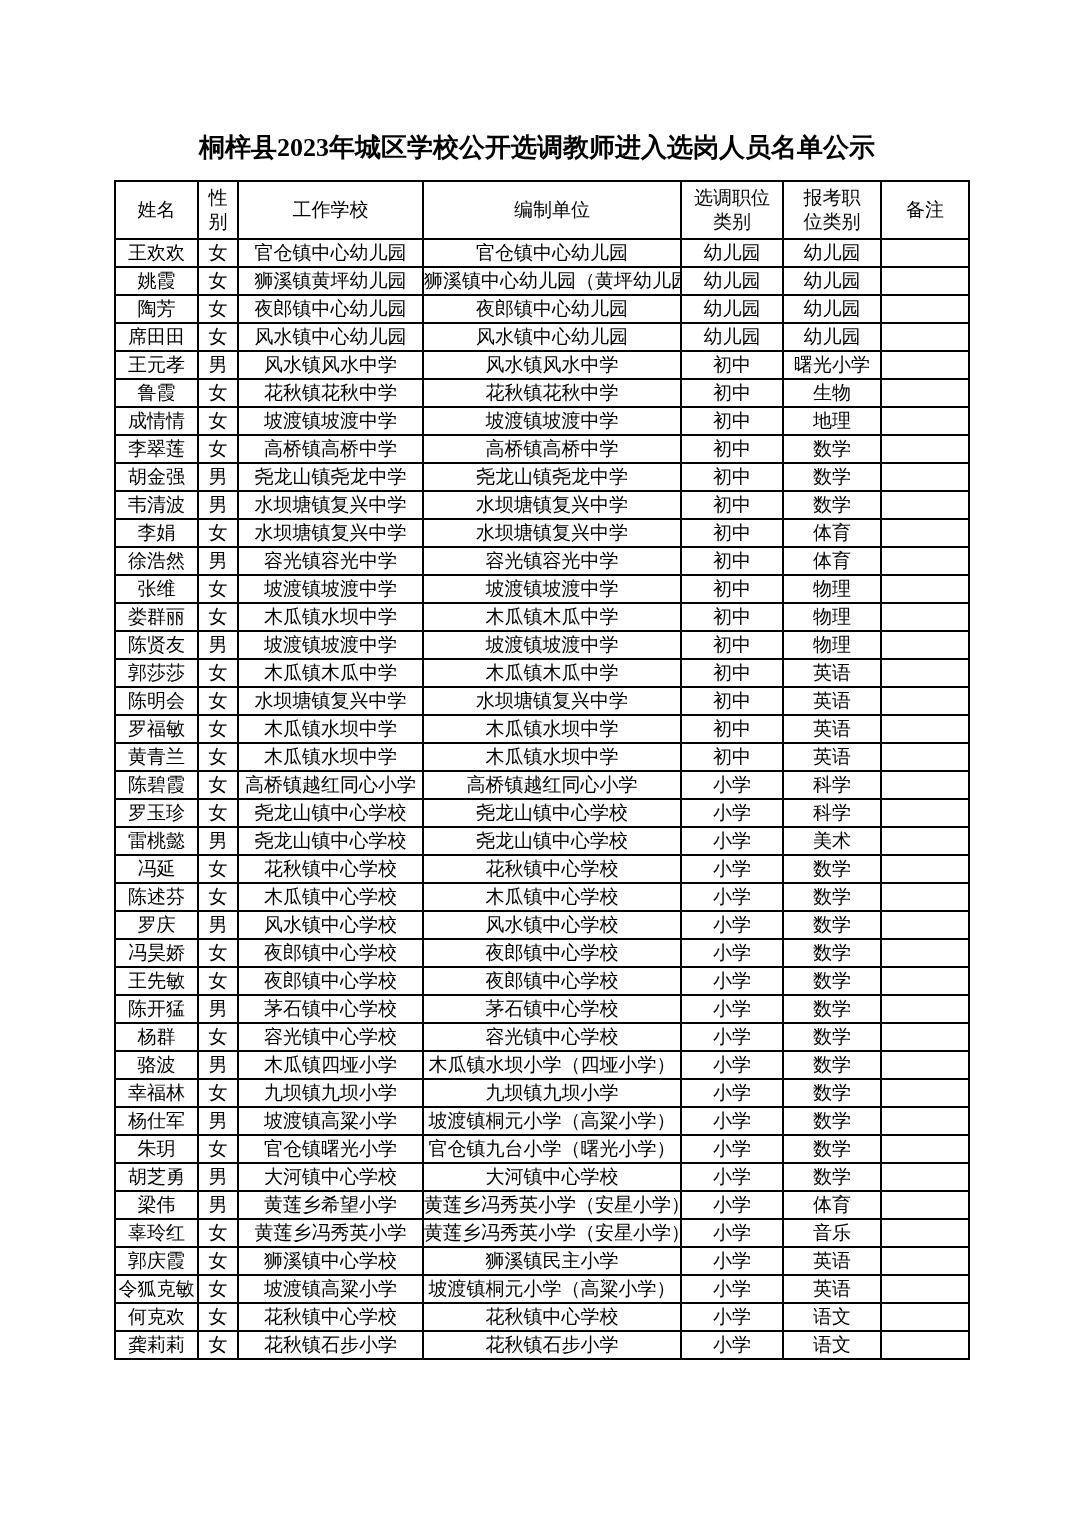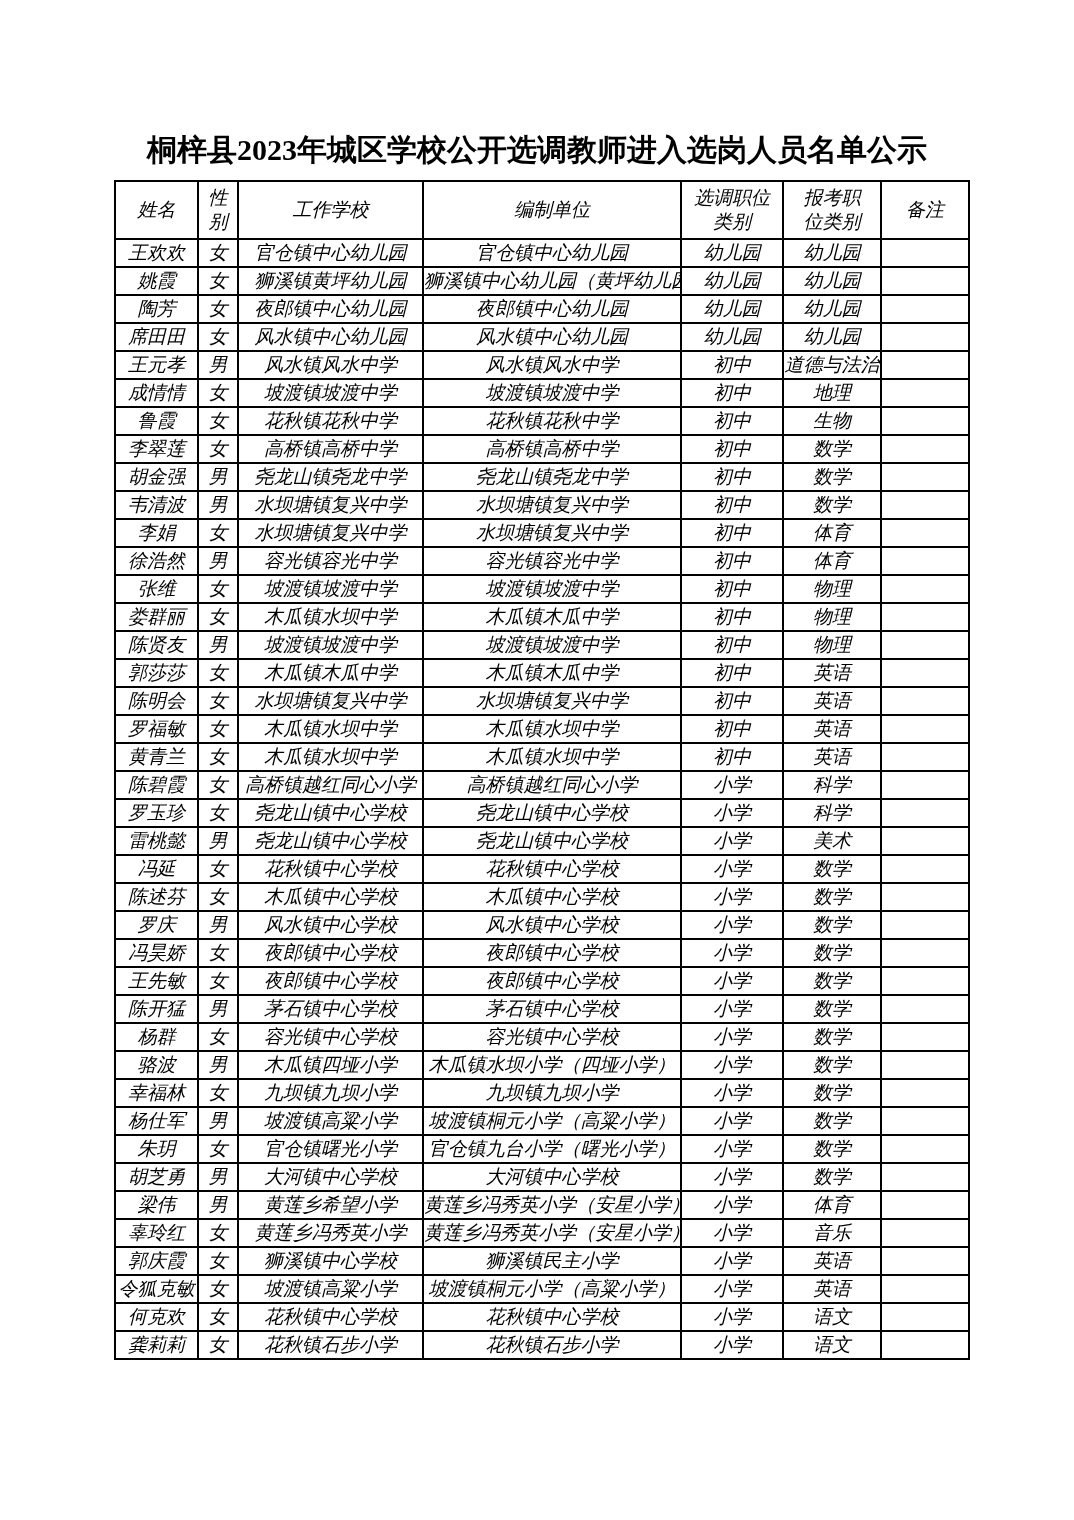--- a/index.html
+++ b/index.html
@@ -13,33 +13,32 @@
     position: relative;
     font-family: "Liberation Serif", "DejaVu Serif", serif;
     color: #000000;
   }
   .doc-title {
     position: absolute;
     top: 130px;
     left: 0;
     width: 1074px;
     text-align: center;
-    font-size: 30px;
+    font-size: 26px;
     font-weight: bold;
     letter-spacing: 0px;
     white-space: nowrap;
   }
   table.roster {
     position: absolute;
     top: 180px;
     left: 114px;
     width: 854px;
     border-collapse: collapse;
     table-layout: fixed;
-    font-style: italic;
   }
   table.roster th,
   table.roster td {
     border: 2px solid #000000;
     font-size: 19px;
     font-weight: normal;
     text-align: center;
     vertical-align: middle;
     padding: 0;
     overflow: hidden;
@@ -129,45 +128,45 @@
     <td>幼儿园</td>
     <td></td>
   </tr>
 
   <tr>
     <td>王元孝</td>
     <td>男</td>
     <td>风水镇风水中学</td>
     <td class="clip">风水镇风水中学</td>
     <td>初中</td>
-    <td>道德与法治</td>
+    <td>曙光小学</td>
+    <td></td>
+  </tr>
+
+  <tr>
+    <td>鲁霞</td>
+    <td>女</td>
+    <td>花秋镇花秋中学</td>
+    <td class="clip">花秋镇花秋中学</td>
+    <td>初中</td>
+    <td>生物</td>
     <td></td>
   </tr>
 
   <tr>
     <td>成情情</td>
     <td>女</td>
     <td>坡渡镇坡渡中学</td>
     <td class="clip">坡渡镇坡渡中学</td>
     <td>初中</td>
     <td>地理</td>
     <td></td>
   </tr>
 
   <tr>
-    <td>鲁霞</td>
-    <td>女</td>
-    <td>花秋镇花秋中学</td>
-    <td class="clip">花秋镇花秋中学</td>
-    <td>初中</td>
-    <td>生物</td>
-    <td></td>
-  </tr>
-
-  <tr>
     <td>李翠莲</td>
     <td>女</td>
     <td>高桥镇高桥中学</td>
     <td class="clip">高桥镇高桥中学</td>
     <td>初中</td>
     <td>数学</td>
     <td></td>
   </tr>
 
   <tr>

